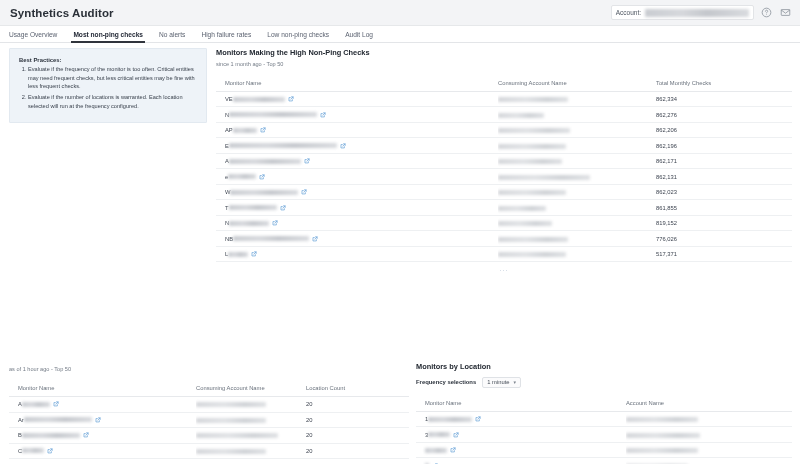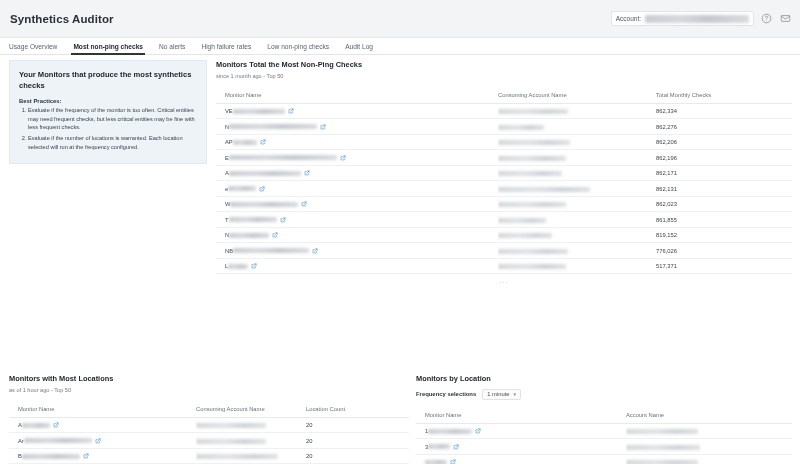--- a/index.html
+++ b/index.html
@@ -8,21 +8,21 @@
     margin: 0; padding: 0;
     width: 800px; height: 464px;
     background: #ffffff;
     font-family: "Liberation Sans", sans-serif;
     overflow: hidden;
   }
   body { position: relative; }
 
   
   .topbar {
-    height: 38px;
+    height: 26px;
     background: #f3f4f6;
     border-bottom: 1px solid #e6e8ea;
     display: flex;
     align-items: center;
     padding: 0 8px 0 10px;
     position: relative;
     justify-content: center;
   }
   .app-title {
     font-size: 11.5px;
@@ -255,30 +255,29 @@
   <div class="tab active">Most non-ping checks</div>
   <div class="tab">No alerts</div>
   <div class="tab">High failure rates</div>
   <div class="tab">Low non-ping checks</div>
   <div class="tab">Audit Log</div>
 </div>
 
 <div class="content">
 
   <div class="panel-info">
-    <h2>Your Monitors that produce the most synthetics checks</h2>
     <div class="bp-title">Best Practices:</div>
     <ol class="bp-list">
       <li>Evaluate if the frequency of the monitor is too often. Critical entities may need frequent checks, but less critical entities may be fine with less frequent checks.</li>
       <li>Evaluate if the number of locations is warranted. Each location selected will run at the frequency configured.</li>
     </ol>
   </div>
 
   <div class="section" style="left:216px; top:6px; width:576px;">
-    <div class="section-title">Monitors Total the Most Non-Ping Checks</div>
+    <div class="section-title">Monitors Making the High Non-Ping Checks</div>
     <div class="section-sub">since 1 month ago - Top 50</div>
     <table class="grid" style="margin-top:9px;">
       <colgroup>
           <col style="width:282px">
           <col style="width:158px">
           <col style="width:136px">
         </colgroup>
       <thead>
         <tr class="header-row">
           <th>Monitor Name</th>
@@ -473,21 +472,20 @@
             </td>
             <td><span class="redact light" style="width: 68px; height: 5px;"></span></td>
             <td class="num">517,371</td>
           </tr>
         </tbody>
     </table>
     <div class="more-dots">...</div>
   </div>
 
   <div class="section" style="left:9px; top:320px; width:400px;">
-    <div class="section-title">Monitors with Most Locations</div>
     <div class="section-sub">as of 1 hour ago - Top 50</div>
     <table class="grid" style="margin-top:9px;">
       <colgroup>
           <col style="width:187px">
           <col style="width:110px">
           <col style="width:103px">
         </colgroup>
       <thead>
         <tr class="header-row">
           <th>Monitor Name</th>

